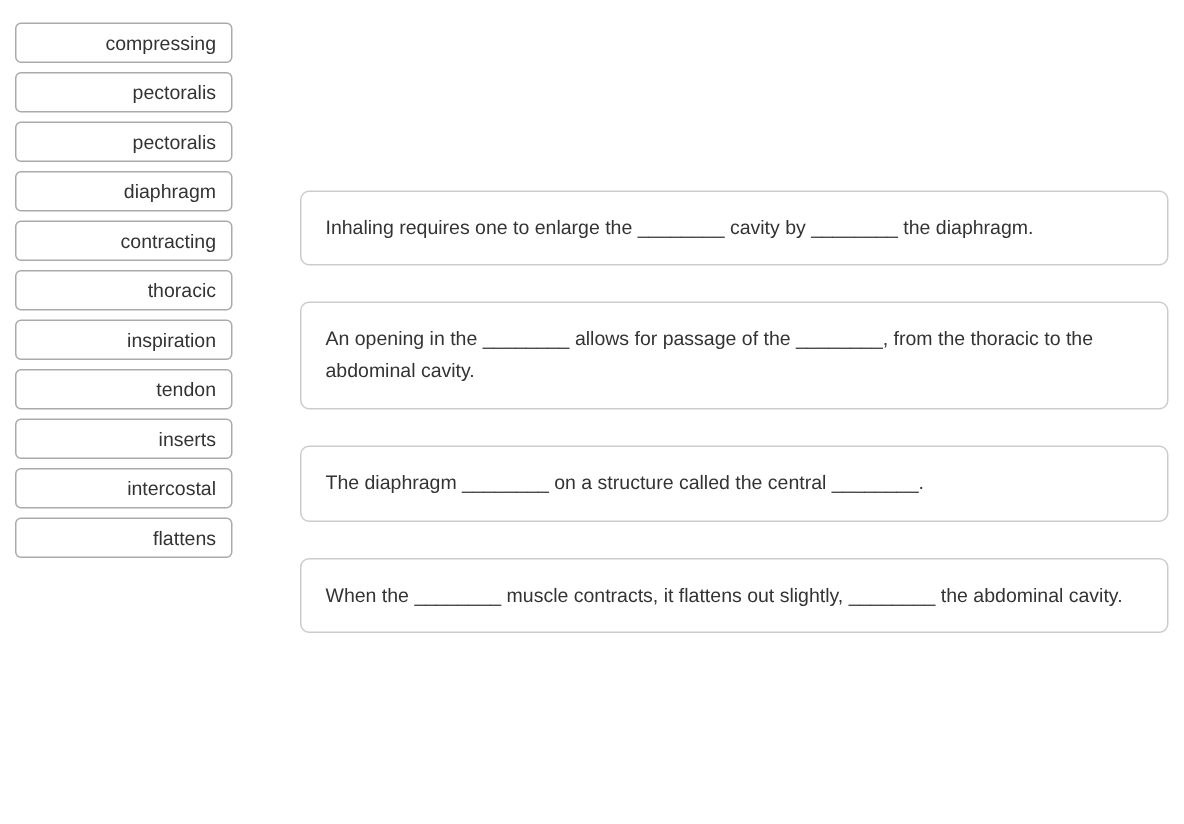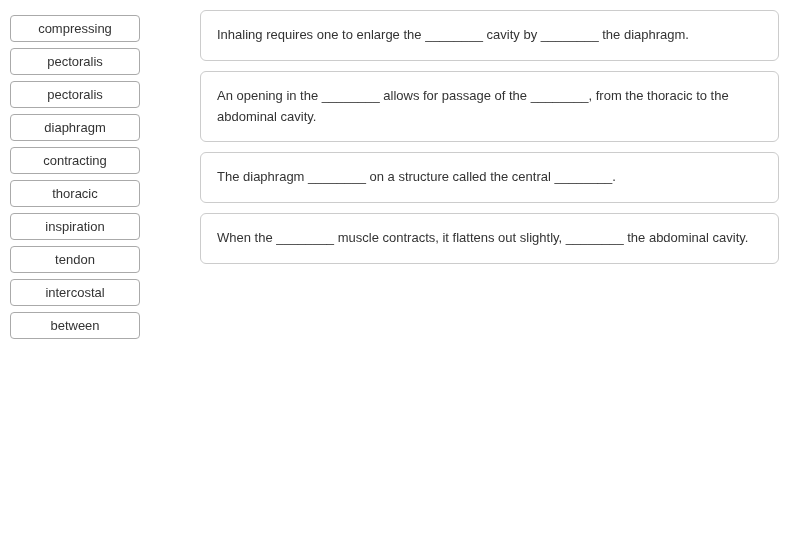--- a/index.html
+++ b/index.html
@@ -28,32 +28,33 @@
       width: 175px;
       flex-shrink: 0;
       padding-top: 5px;
     }
 
     .word-btn {
       background: #ffffff;
       border: 1px solid #aaa;
       border-radius: 4px;
       padding: 5px 10px;
-      text-align: center;
+      text-align: right;
       cursor: pointer;
       font-size: 13px;
       color: #333;
-      width: 130px;
+      width: 145px;
     }
 
     #questions {
       display: flex;
       flex-direction: column;
-      gap: 10px;
+      gap: 24px;
       flex: 1;
+      justify-content: center;
     }
 
     .question-card {
       border: 1px solid #ccc;
       border-radius: 6px;
       padding: 14px 16px;
       background: #ffffff;
       font-size: 13px;
       color: #333;
       line-height: 1.6;
@@ -64,22 +65,23 @@
 
 <div id="word-bank">
     <button class="word-btn">compressing</button>
     <button class="word-btn">pectoralis</button>
     <button class="word-btn">pectoralis</button>
     <button class="word-btn">diaphragm</button>
     <button class="word-btn">contracting</button>
     <button class="word-btn">thoracic</button>
     <button class="word-btn">inspiration</button>
     <button class="word-btn">tendon</button>
+    <button class="word-btn">inserts</button>
     <button class="word-btn">intercostal</button>
-    <button class="word-btn">between</button>
+    <button class="word-btn">flattens</button>
   </div>
 
 <div id="questions">
     <div class="question-card">Inhaling requires one to enlarge the ________ cavity by ________ the diaphragm.</div>
     <div class="question-card">An opening in the ________ allows for passage of the ________, from the thoracic to the abdominal cavity.</div>
     <div class="question-card">The diaphragm ________ on a structure called the central ________.</div>
     <div class="question-card">When the ________ muscle contracts, it flattens out slightly, ________ the abdominal cavity.</div>
   </div>
 
 </body></html>

